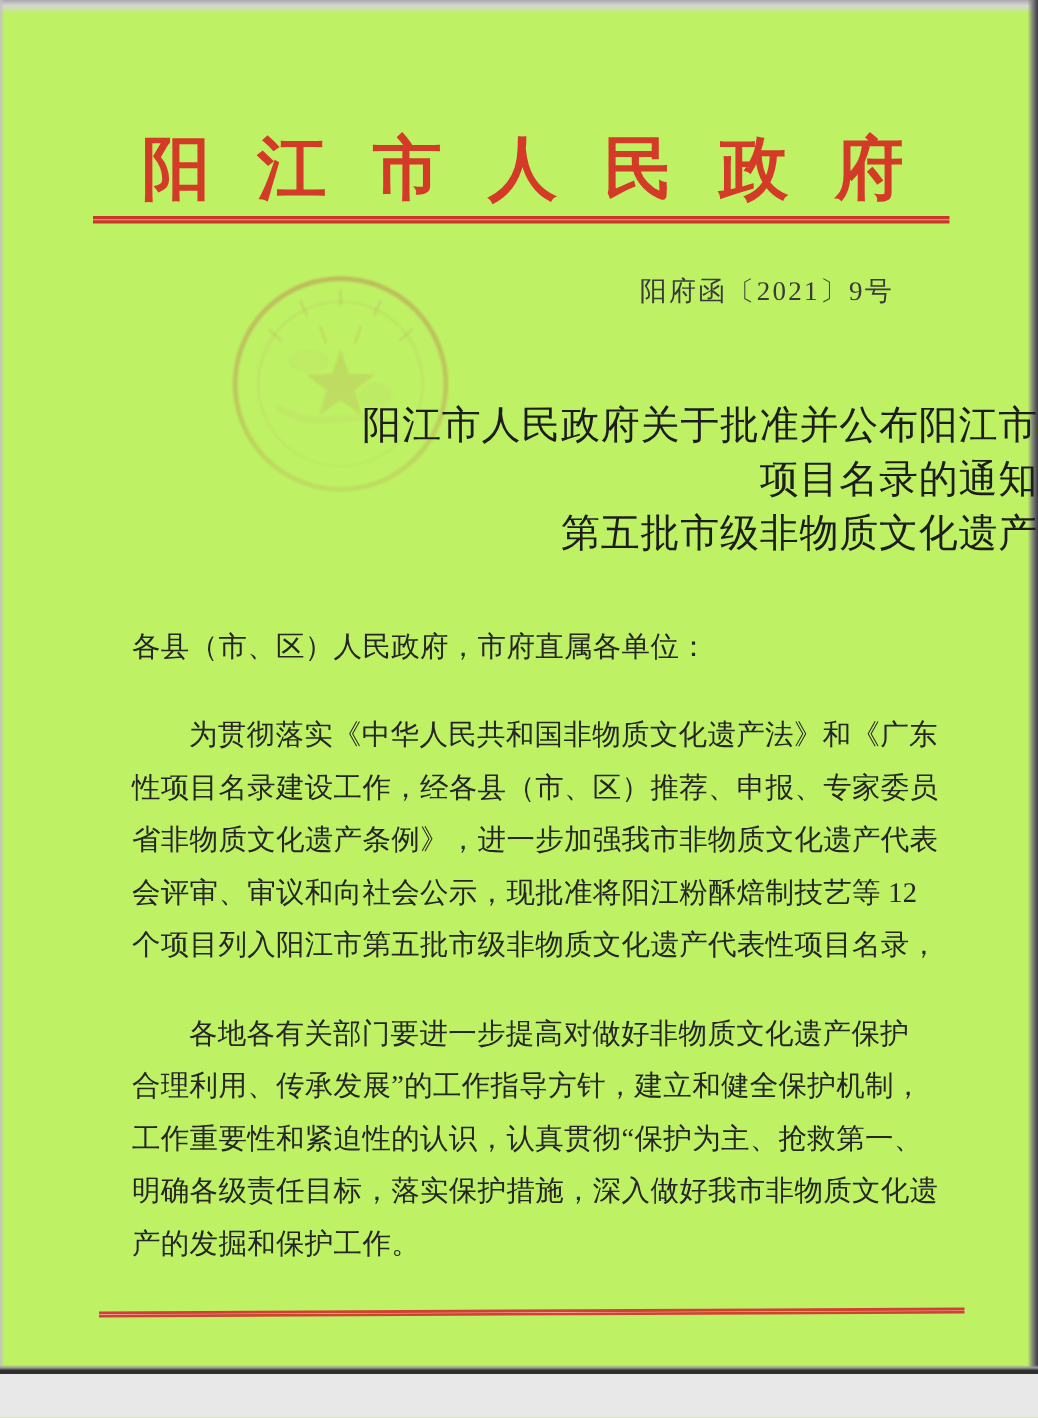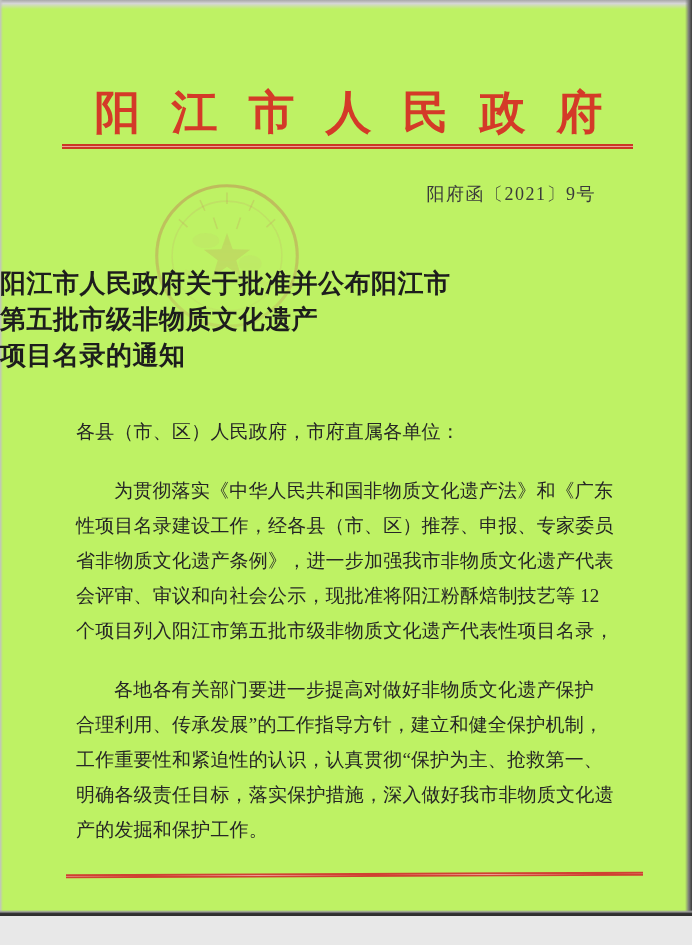--- a/index.html
+++ b/index.html
@@ -64,31 +64,31 @@
     z-index: 1;
     filter: blur(0.7px);
     -webkit-mask-image: linear-gradient(180deg, rgba(0,0,0,0.95) 0%, rgba(0,0,0,0.75) 55%, rgba(0,0,0,0.3) 100%);
             mask-image: linear-gradient(180deg, rgba(0,0,0,0.95) 0%, rgba(0,0,0,0.75) 55%, rgba(0,0,0,0.3) 100%);
   }
 
   .doc-title {
     position: absolute;
     top: 266px; left: 0; width: 100%;
     z-index: 2;
-    text-align: left;
+    text-align: right;
     font-size: 26px;
-    font-weight: bold;
+    font-weight: normal;
     color: #1d1d1d;
     line-height: 36px;
     letter-spacing: 0.5px;
   }
 
   .doc-body {
     position: absolute;
-    top: 414px; left: 76px; width: 540px;
+    top: 414px; left: 88px; width: 540px;
     z-index: 2;
     font-size: 19px;
     line-height: 35px;
     color: #262626;
     letter-spacing: 0.2px;
     font-family: Liberation Serif, serif;
   }
   .doc-body .line { white-space: nowrap; }
   .doc-body .line.indent { text-indent: 38px; margin-top: 24px; }
 
@@ -130,22 +130,22 @@
       </g>
       <path d="M80 56 L85.9 73.1 L104 73.4 L89.6 84.3 L94.8 101.6 L80 91.2 L65.2 101.6 L70.4 84.3 L56 73.4 L74.1 73.1 Z" fill="#c4665c" opacity="0.20"></path>
       <path d="M36 96 Q55 108 80 104 Q105 100 122 110" fill="none" stroke="#cc8077" stroke-width="5" opacity="0.10"></path>
       <ellipse cx="58" cy="64" rx="14" ry="8" fill="#d08a80" opacity="0.08"></ellipse>
       <ellipse cx="104" cy="88" rx="12" ry="9" fill="#d08a80" opacity="0.08"></ellipse>
     </svg>
   </div>
 
   <div class="doc-title">
     <div>阳江市人民政府关于批准并公布阳江市</div>
+    <div>项目名录的通知</div>
     <div>第五批市级非物质文化遗产</div>
-    <div>项目名录的通知</div>
   </div>
 
   <div class="doc-body">
     <div class="line">各县（市、区）人民政府，市府直属各单位：</div>
     <div class="line indent">为贯彻落实《中华人民共和国非物质文化遗产法》和《广东</div>
     <div class="line">性项目名录建设工作，经各县（市、区）推荐、申报、专家委员</div>
     <div class="line">省非物质文化遗产条例》，进一步加强我市非物质文化遗产代表</div>
     <div class="line">会评审、审议和向社会公示，现批准将阳江粉酥焙制技艺等 12</div>
     <div class="line">个项目列入阳江市第五批市级非物质文化遗产代表性项目名录，</div>
     <div class="line indent">各地各有关部门要进一步提高对做好非物质文化遗产保护</div>

